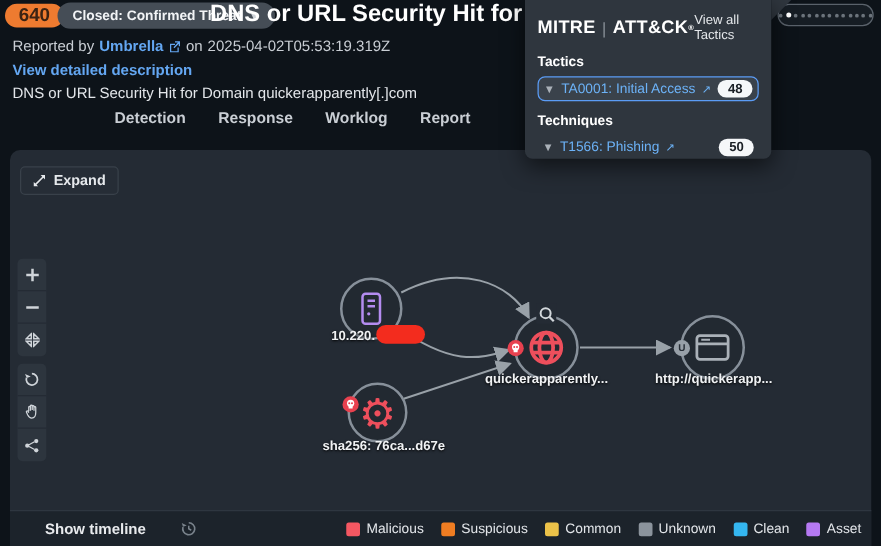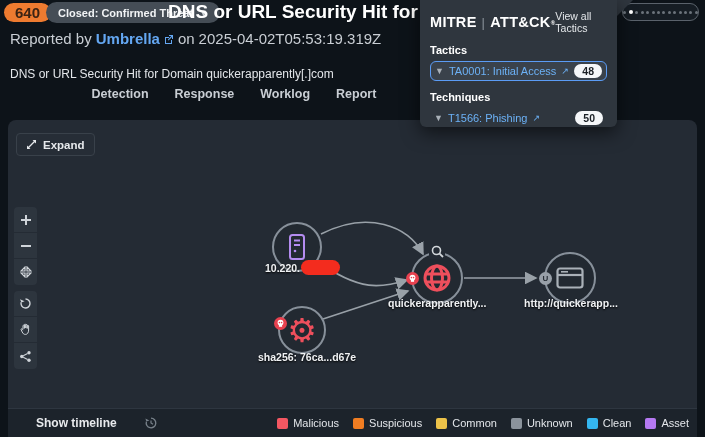--- a/index.html
+++ b/index.html
@@ -18,21 +18,21 @@
   .status-pill {
     position:absolute; left:46px; top:2px; height:21px; padding:0 12px;
     background:#454d56; color:#f2f4f6; border-radius:11px;
     font-size:11px; font-weight:bold; display:flex; align-items:center; gap:6px; cursor:pointer;
   }
   .status-pill .chev { font-size:9px; color:#cdd2d7; }
   .page-title {
     position:absolute; left:168px; top:1px; width:330px; height:24px;
     font-size:19px; font-weight:bold; color:#ffffff; white-space:nowrap; overflow:hidden;
   }
-  .meta-row { position:absolute; left:10px; top:30px; font-size:15px; color:#c9ced4; display:flex; gap:4px; align-items:center; }
+  .meta-row { position:absolute; left:10px; top:30px; font-size:12px; color:#c9ced4; display:flex; gap:4px; align-items:center; }
   .meta-row .lnk { color:#64a7f2; font-weight:bold; }
   .ext-ico { width:10px; height:10px; display:inline-block; }
   .detail-link { position:absolute; left:10px; top:49px; font-size:12px; font-weight:bold; color:#64a7f2; cursor:pointer; }
   .descr { position:absolute; left:10px; top:67px; font-size:12px; color:#e3e6ea; }
   .tabs { position:absolute; left:10px; top:87px; display:flex; gap:26px; }
   .tab { font-size:12.5px; font-weight:bold; color:#c9ced4; padding-bottom:9px; cursor:pointer; position:relative; }
   .tab.active { color:#5b9ff2;margin-top:42px; }
   .tab.active::after { content:""; position:absolute; left:0; right:0; bottom:0; height:3px; border-radius:2px; background:#5b9ff2; }
   
   .panel {
@@ -114,20 +114,21 @@
     <span class="ext-ico">
       <svg width="10" height="10" viewBox="0 0 10 10">
           <path d="M1 3h4v1H2v5h5V6h1v4H1z" fill="#64a7f2"></path>
           <path d="M5 1h4v4H8V3L4.5 6.5 3.8 5.8 7.3 2H5z" fill="#64a7f2"></path>
         </svg>
     </span>
     <span>on</span>
     <span>2025-04-02T05:53:19.319Z</span>
   </div>
 
+  <div class="detail-link">View detailed description</div>
   <div class="descr">DNS or URL Security Hit for Domain quickerapparently[.]com</div>
 
   <div class="tabs">
     <div class="tab active">Overview</div>
     <div class="tab">Detection</div>
     <div class="tab">Response</div>
     <div class="tab">Worklog</div>
     <div class="tab">Report</div>
   </div>
 </div>

